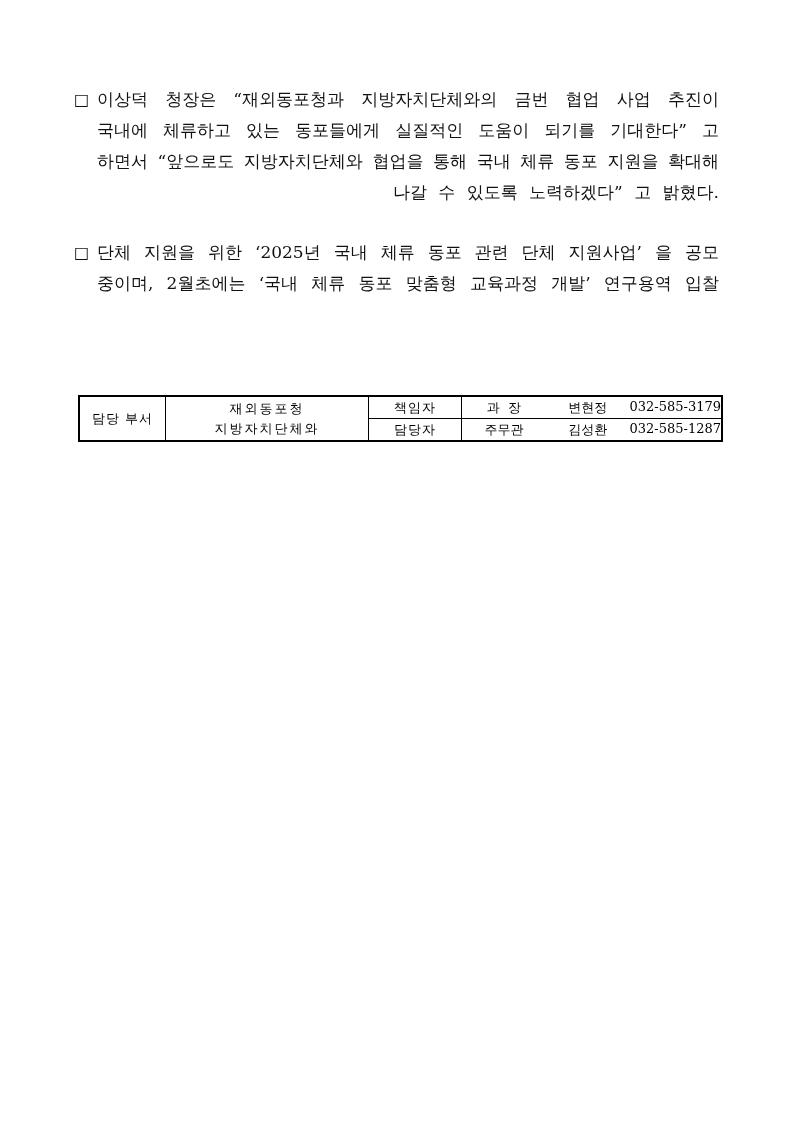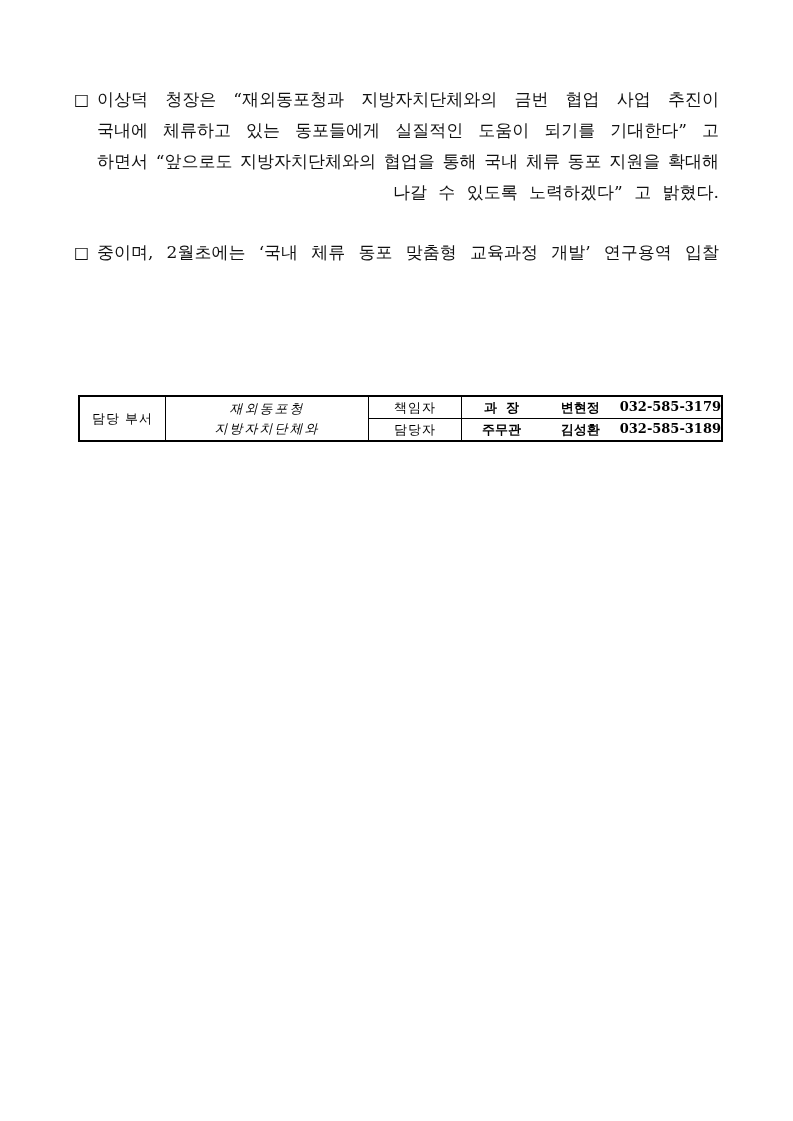--- a/index.html
+++ b/index.html
@@ -53,45 +53,46 @@
     color: #000000;
   }
   table.contact td {
     border: 1px solid #000000;
     padding: 0;
     height: 21px;
     text-align: center;
     vertical-align: middle;
   }
   td.col-dept-label { width: 85px; letter-spacing: 1px; }
-  td.col-department { width: 202px; font-style: italic; }
+  td.col-department { width: 202px; }
   td.col-role       { width: 92px; letter-spacing: 1px; }
-  td.col-person     { width: 259px; font-weight: bold; }
+  td.col-person     { width: 259px; }
   .dept-line { line-height: 20px; letter-spacing: 2px; }
   .person-row { display: flex; width: 100%; }
   .person-row > span { flex: 1 1 0; text-align: center; white-space: nowrap; }
 </style>
 </head>
 <body>
 
 <div class="page">
 
   <section class="para para-1">
     <span class="bullet">□</span>
     <div class="lines">
       <div class="line j">이상덕 청장은 “재외동포청과 지방자치단체와의 금번 협업 사업 추진이</div>
       <div class="line j">국내에 체류하고 있는 동포들에게 실질적인 도움이 되기를 기대한다” 고</div>
-      <div class="line j">하면서 “앞으로도 지방자치단체와의 협업을 통해 국내 체류 동포 지원을 확대해</div>
+      <div class="line j">하면서 “앞으로도 지방자치단체와 협업을 통해 국내 체류 동포 지원을 확대해</div>
       <div class="line l">나갈 수 있도록 노력하겠다” 고 밝혔다.</div>
     </div>
   </section>
 
   <section class="para para-2">
     <span class="bullet">□</span>
     <div class="lines">
+      <div class="line j">단체 지원을 위한 ‘2025년 국내 체류 동포 관련 단체 지원사업’ 을 공모</div>
       <div class="line j">중이며, 2월초에는 ‘국내 체류 동포 맞춤형 교육과정 개발’ 연구용역 입찰</div>
     </div>
   </section>
 
   <table class="contact">
     <tbody>
       <tr>
         <td class="col-dept-label" rowspan="2">담당 부서</td>
         <td class="col-department" rowspan="2">
           <div class="dept-line">재외동포청</div>
@@ -105,20 +106,20 @@
             <span>032-585-3179</span>
           </div>
         </td>
       </tr>
       <tr>
         <td class="col-role">담당자</td>
         <td class="col-person">
           <div class="person-row">
             <span>주무관</span>
             <span>김성환</span>
-            <span>032-585-3189</span>
+            <span>032-585-1287</span>
           </div>
         </td>
       </tr>
     </tbody>
   </table>
 
 </div>
 
 </body></html>

